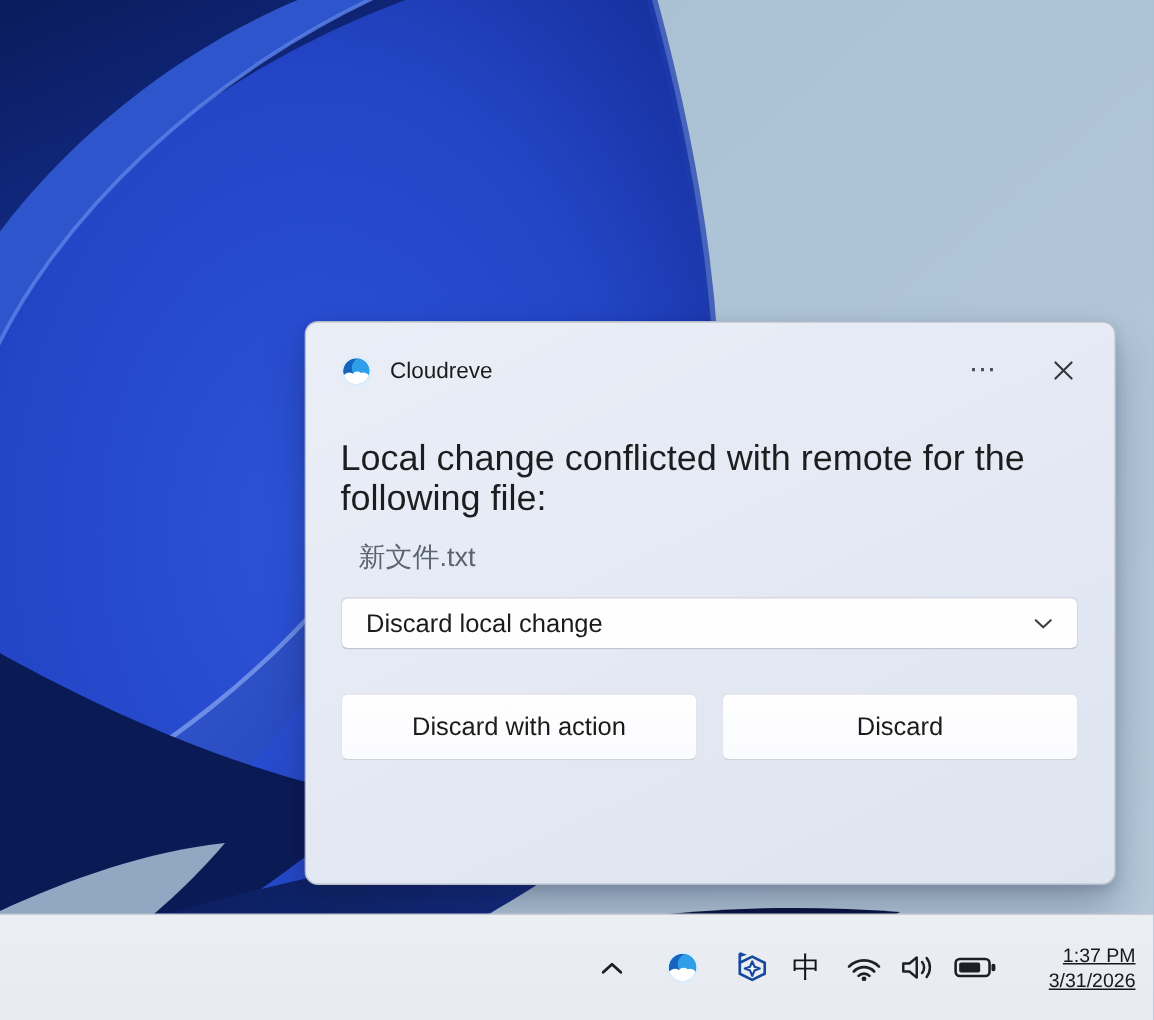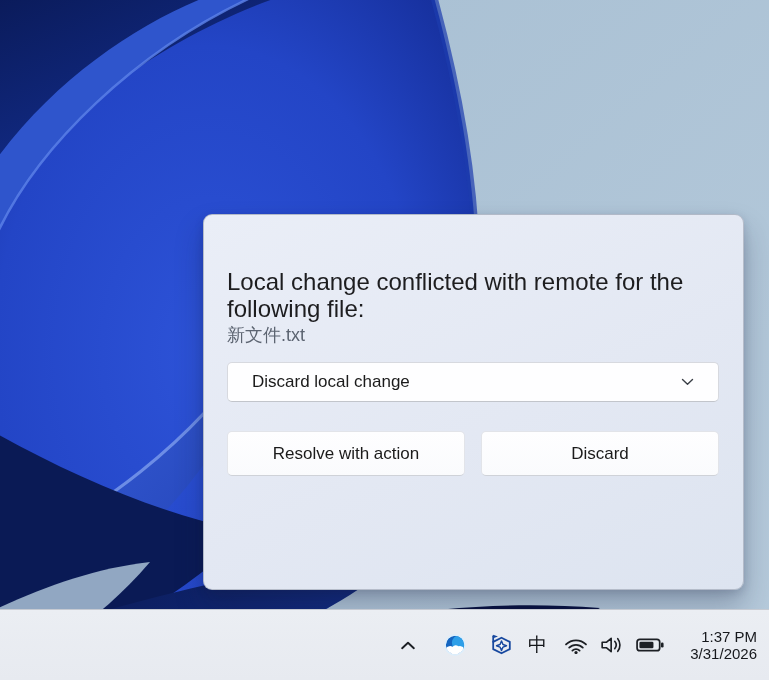--- a/index.html
+++ b/index.html
@@ -24,28 +24,28 @@
   .app-name{margin-left:12px;font-size:15px;color:#1b1b1b;}
   .flex-spacer{flex:1;}
   .more-btn{
     background:none;border:none;padding:0 4px;margin-right:30px;cursor:default;
     font-size:18px;line-height:18px;color:#43474e;letter-spacing:1px;
     font-family:"DejaVu Sans",sans-serif;
   }
   .close-btn{background:none;border:none;padding:3px;cursor:default;display:flex;}
 
   .msg{margin:33px 0 0;font-size:24px;line-height:27px;color:#1d1d1f;max-width:486px;}
-  .filename{margin:0;font-size:18px;line-height:27px;color:#5c6471;}
+  .filename{margin:12px;font-size:18px;line-height:27px;color:#5c6471;}
   .prompt{margin:34px 0 0;font-size:18px;line-height:27px;color:#1d1d1f;}
 
   .select{
-    margin-top:13px;height:40px;box-sizing:border-box;
+    margin-top:13px;height:35px;box-sizing:border-box;
     background:#fefeff;border:1px solid #d7d9df;border-bottom-color:#c2c5cb;
     border-radius:5px;display:flex;align-items:center;justify-content:space-between;
-    padding:0 24px;font-size:17px;color:#1b1b1b;cursor:default;
+    padding:0 16px;font-size:17px;color:#1b1b1b;cursor:default;
   }
   .btn-row{display:flex;gap:16px;margin-top:29px;}
   .btn-row button{
     flex:1;height:45px;border-radius:5px;cursor:default;
     background:linear-gradient(#fefeff,#fafbfd);
     border:1px solid #e2e4e9;border-bottom-color:#cfd2d8;
     font-size:17px;color:#1b1b1b;font-family:inherit;
   }
 
   
@@ -60,21 +60,21 @@
   }
   .tray button{background:none;border:none;padding:0;cursor:default;display:flex;align-items:center;justify-content:center;}
   .tb-chevron{width:30px;margin-right:18px;}
   .tb-cloud{width:28px;height:28px;margin-right:18px;border-radius:50%;
     background:radial-gradient(circle,rgba(255,255,255,.95) 40%,rgba(255,255,255,0) 72%);}
   .tb-cube{width:28px;margin-right:13px;}
   .tb-ime{font-size:19px;color:#14161a;margin-right:17px;font-family:inherit;}
   .tb-wifi{width:24px;margin-right:12px;}
   .tb-vol{width:26px;margin-right:10px;}
   .tb-batt{width:28px;margin-right:13px;}
-  .clock{font-size:15px;line-height:17px;color:#16181c;text-align:right;min-width:80px;cursor:default;}
+  .clock{font-size:13px;line-height:17px;color:#16181c;text-align:right;min-width:80px;cursor:default;text-decoration:underline;}
 </style>
 </head>
 <body>
 
 <svg width="0" height="0" style="position:absolute">
   <defs>
     <clipPath id="ccirc">
         <circle cx="12" cy="12" r="10"></circle>
       </clipPath>
     <symbol id="cloudreve-logo" viewBox="0 0 24 24">
@@ -121,34 +121,49 @@
   <path d="M268,-10 C140,45 30,150 -10,250" fill="none" stroke="#5c82e8" stroke-width="2.5" opacity="0.8"></path>
   <path d="M-10,560 C90,520 200,440 268,330 C230,470 120,580 -10,625 Z" fill="url(#band)"></path>
   <path d="M-10,560 C90,520 200,440 268,330" fill="none" stroke="#7d9cec" stroke-width="3" opacity="0.8"></path>
   <path d="M-10,430 C70,475 160,515 250,532 C160,615 60,662 -10,678 Z" fill="#0a1a55"></path>
   <path d="M-10,612 C40,588 95,568 150,562 C90,632 30,660 -10,668 Z" fill="#91a7c2"></path>
   <path d="M-10,640 C120,610 260,560 400,558 C300,645 150,682 -10,690 Z" fill="url(#botdark)"></path>
   <path d="M150,692 C280,630 430,595 600,608 C500,668 330,694 220,696 Z" fill="#081240"></path>
 </svg>
 
 <div class="toast">
+  <div class="toast-header">
+    <svg class="app-logo-wrap" viewBox="0 0 24 24">
+        <use href="#cloudreve-logo"></use>
+      </svg>
+    <span class="app-name">Cloudreve</span>
+    <span class="flex-spacer"></span>
+    <button class="more-btn">
+      <span>⋯</span>
+    </button>
+    <button class="close-btn">
+      <svg width="14" height="14" viewBox="0 0 13 13">
+        <path d="M1.5,1.5 L11.5,11.5 M11.5,1.5 L1.5,11.5" stroke="#33373d" stroke-width="1.3" fill="none" stroke-linecap="round"></path>
+      </svg>
+    </button>
+  </div>
 
   <p class="msg">Local change conflicted with remote for the following file:</p>
   <p class="filename">新文件.txt</p>
 
 
   <div class="select">
     <span>Discard local change</span>
     <svg width="13" height="8" viewBox="0 0 13 8">
       <path d="M1.5,1.5 L6.5,6.2 L11.5,1.5" stroke="#3a3f46" stroke-width="1.4" fill="none" stroke-linecap="round" stroke-linejoin="round"></path>
     </svg>
   </div>
 
   <div class="btn-row">
-    <button>Resolve with action</button>
+    <button>Discard with action</button>
     <button>Discard</button>
   </div>
 </div>
 
 <div class="taskbar">
   <div class="tray">
 
     <button class="tb-chevron">
       <svg width="16" height="9" viewBox="0 0 15 8">
         <path d="M2,6.5 L7.5,1.5 L13,6.5" stroke="#1c1f24" stroke-width="1.8" fill="none" stroke-linecap="round" stroke-linejoin="round"></path>

